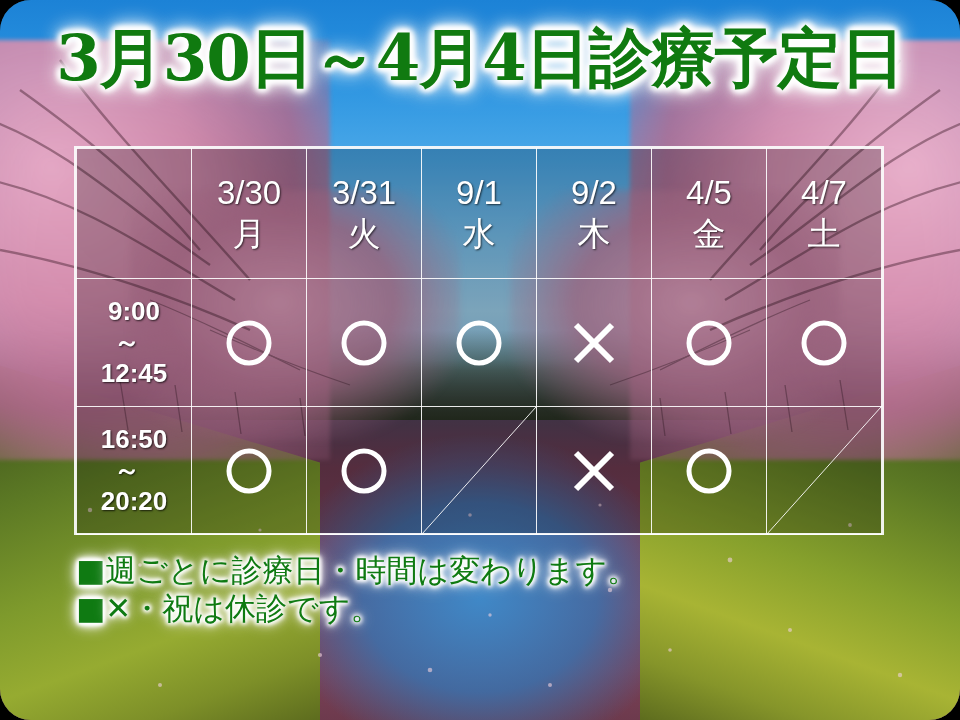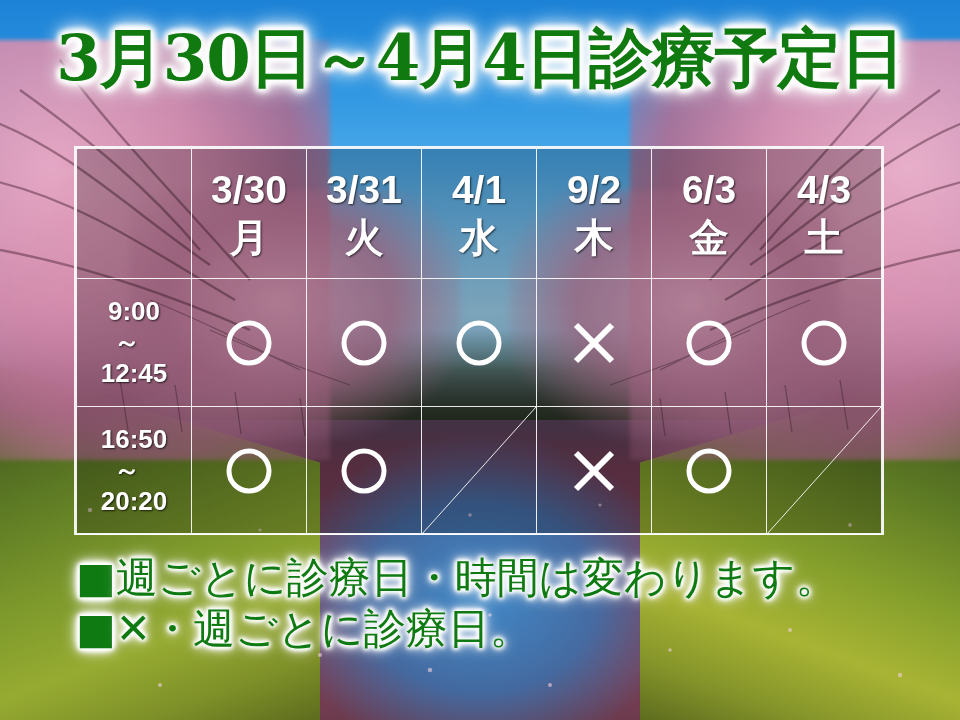--- a/index.html
+++ b/index.html
@@ -11,20 +11,21 @@
   body {
     font-family: "Liberation Sans", "DejaVu Sans", sans-serif;
   }
 
   #poster {
     position: relative;
     width: 960px;
     height: 720px;
     overflow: hidden;
     background: #2a4a66;
+    border-radius: 31px;
   }
 
   
   .bg {
     position: absolute;
     inset: 0;
     overflow: hidden;
   }
   
   .bg-sky {
@@ -191,22 +192,22 @@
     vertical-align: middle;
     color: #ffffff;
     position: relative;
   }
   col.c-label { width: 115px; }
 
   tr.head-row { height: 130px; }
   tr.slot-row { height: 128px; }
 
   .hdr {
-    font-size: 39px;
-    font-weight: bold;
+    font-size: 33px;
+    font-weight: normal;
     line-height: 1.22;
     text-shadow: 1px 1px 2px rgba(0,0,0,0.65);
   }
   .hdr .d-date { display: block; letter-spacing: 0px; }
   .hdr .d-dow  { display: block; }
 
   .rowlab {
     font-size: 26px;
     font-weight: bold;
     line-height: 1.18;
@@ -228,21 +229,21 @@
 
   
   .notes {
     position: absolute;
     left: 76px;
     top: 552px;
     right: 20px;
   }
   .note-line {
     font-family: "DejaVu Sans", "Liberation Sans", sans-serif;
-    font-size: 42px;
+    font-size: 31px;
     font-weight: 500;
     color: #0f7a12;
     line-height: 1.22;
     white-space: nowrap;
     text-shadow:
        0 0 6px #fff, 0 0 8px #fff, 0 0 10px #fff,
        0 0 14px #fff, 0 0 18px #ffffff,
        1px 0 4px #fff, -1px 0 4px #fff, 0 1px 4px #fff, 0 -1px 4px #fff;
   }
 </style>
@@ -334,33 +335,33 @@
 
           <th class="hdr">
             <span class="d-date">3/30</span>
             <span class="d-dow">月</span>
           </th>
           <th class="hdr">
             <span class="d-date">3/31</span>
             <span class="d-dow">火</span>
           </th>
           <th class="hdr">
-            <span class="d-date">4/1</span>
+            <span class="d-date">9/1</span>
             <span class="d-dow">水</span>
           </th>
           <th class="hdr">
             <span class="d-date">9/2</span>
             <span class="d-dow">木</span>
           </th>
           <th class="hdr">
-            <span class="d-date">6/3</span>
+            <span class="d-date">4/5</span>
             <span class="d-dow">金</span>
           </th>
           <th class="hdr">
-            <span class="d-date">4/3</span>
+            <span class="d-date">4/7</span>
             <span class="d-dow">土</span>
           </th>
         </tr>
       </thead>
       <tbody>
 
         <tr class="slot-row">
           <th class="rowlab">
             <span>9:00</span>
             <span class="tilde">～</span>
@@ -443,17 +444,17 @@
         </tr>
       </tbody>
     </table>
   </div>
 
   <div class="notes">
     <div class="note-line">
       <span>■</span><span>週ごとに診療日・時間は変わります。</span>
     </div>
     <div class="note-line">
-      <span>■</span><span>✕・週ごとに診療日。</span>
+      <span>■</span><span>✕・祝は休診です。</span>
     </div>
   </div>
 
 </div>
 
 </body></html>

